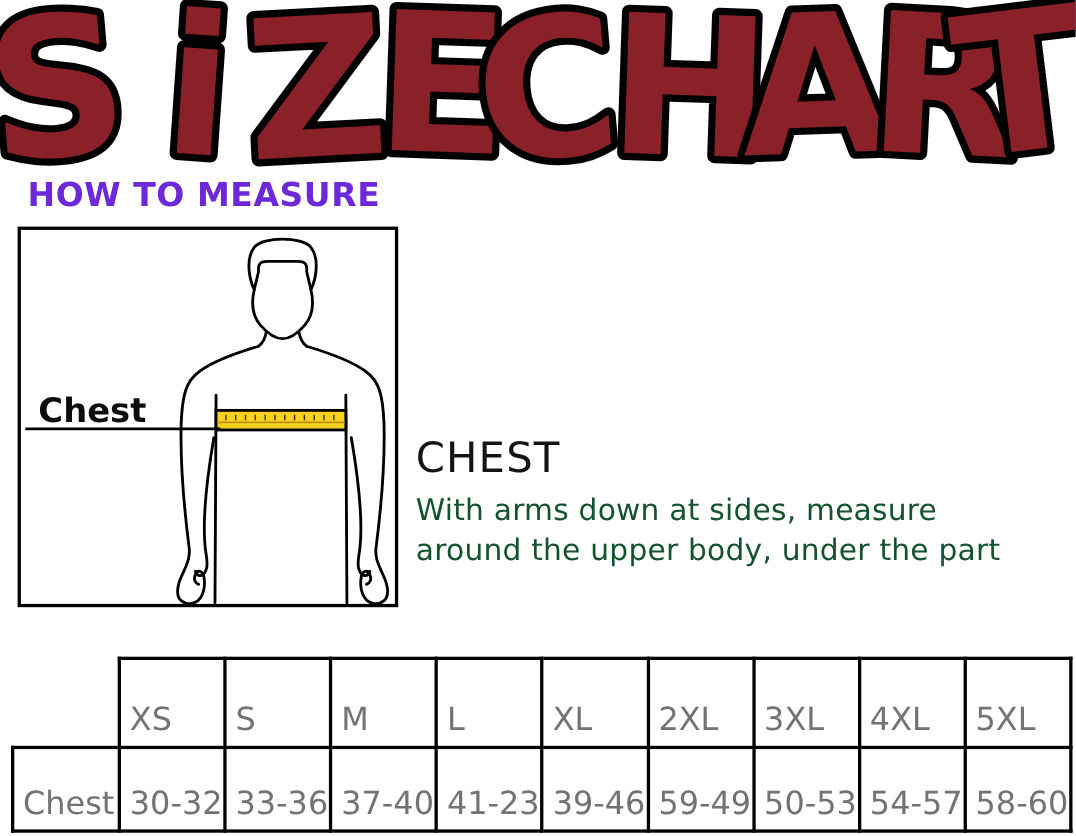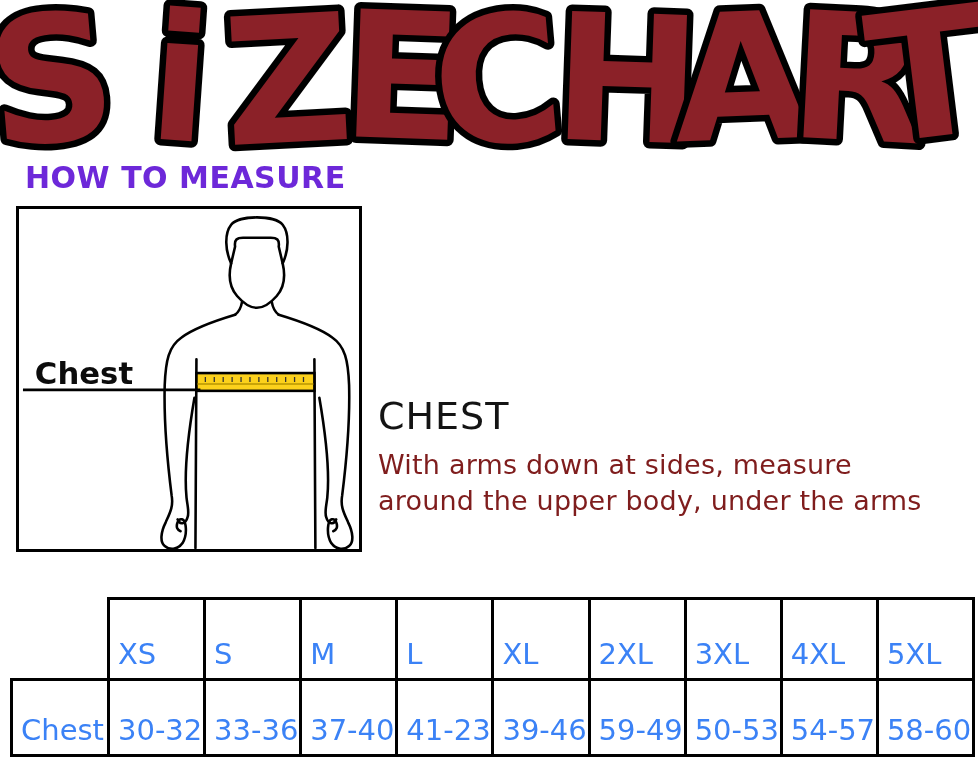--- a/index.html
+++ b/index.html
@@ -28,30 +28,30 @@
   .figure-label-text{
     font-family:"DejaVu Sans",sans-serif;font-weight:bold;font-size:31px;fill:#0c0c0c;
   }
   
   .chest-heading{
     position:absolute;left:378px;top:394px;font-size:38px;font-weight:normal;
     color:#141414;letter-spacing:1px;
   }
   .chest-desc{
     position:absolute;left:378px;top:447px;font-size:27px;line-height:36px;
-    color:#7f1d1d;letter-spacing:.2px;
+    color:#14532d;letter-spacing:.2px;
   }
   
   .size-table{
     position:absolute;left:10px;top:597px;width:965px;
     border-collapse:collapse;table-layout:fixed;
   }
   .size-table td{
     border:3px solid #000;vertical-align:bottom;text-align:left;
-    font-size:29px;color:#3b82f6;padding:0 0 7px 8px;overflow:hidden;
+    font-size:29px;color:#737373;padding:0 0 7px 8px;overflow:hidden;
     white-space:nowrap;
   }
   .size-table td.ghost{border:none;background:#fff;}
   .size-table tr.hdr{height:81px;}
   .size-table tr.dat{height:76px;}
 </style>
 </head>
 <body>
 
 <div id="stage">
@@ -111,21 +111,21 @@
       <g>
         <text x="16" y="177" class="figure-label-text">Chest</text>
         <line x1="4" y1="183" x2="183" y2="183" stroke="#000" stroke-width="2.6"></line>
       </g>
     </svg>
   </div>
 
   <div class="chest-heading">CHEST</div>
   <div class="chest-desc">
     <div>With arms down at sides, measure</div>
-    <div>around the upper body, under the arms</div>
+    <div>around the upper body, under the part</div>
   </div>
 
   <table class="size-table">
     <colgroup>
       <col style="width:97px">
       <col>
         <col>
         <col>
         <col>
         <col>

